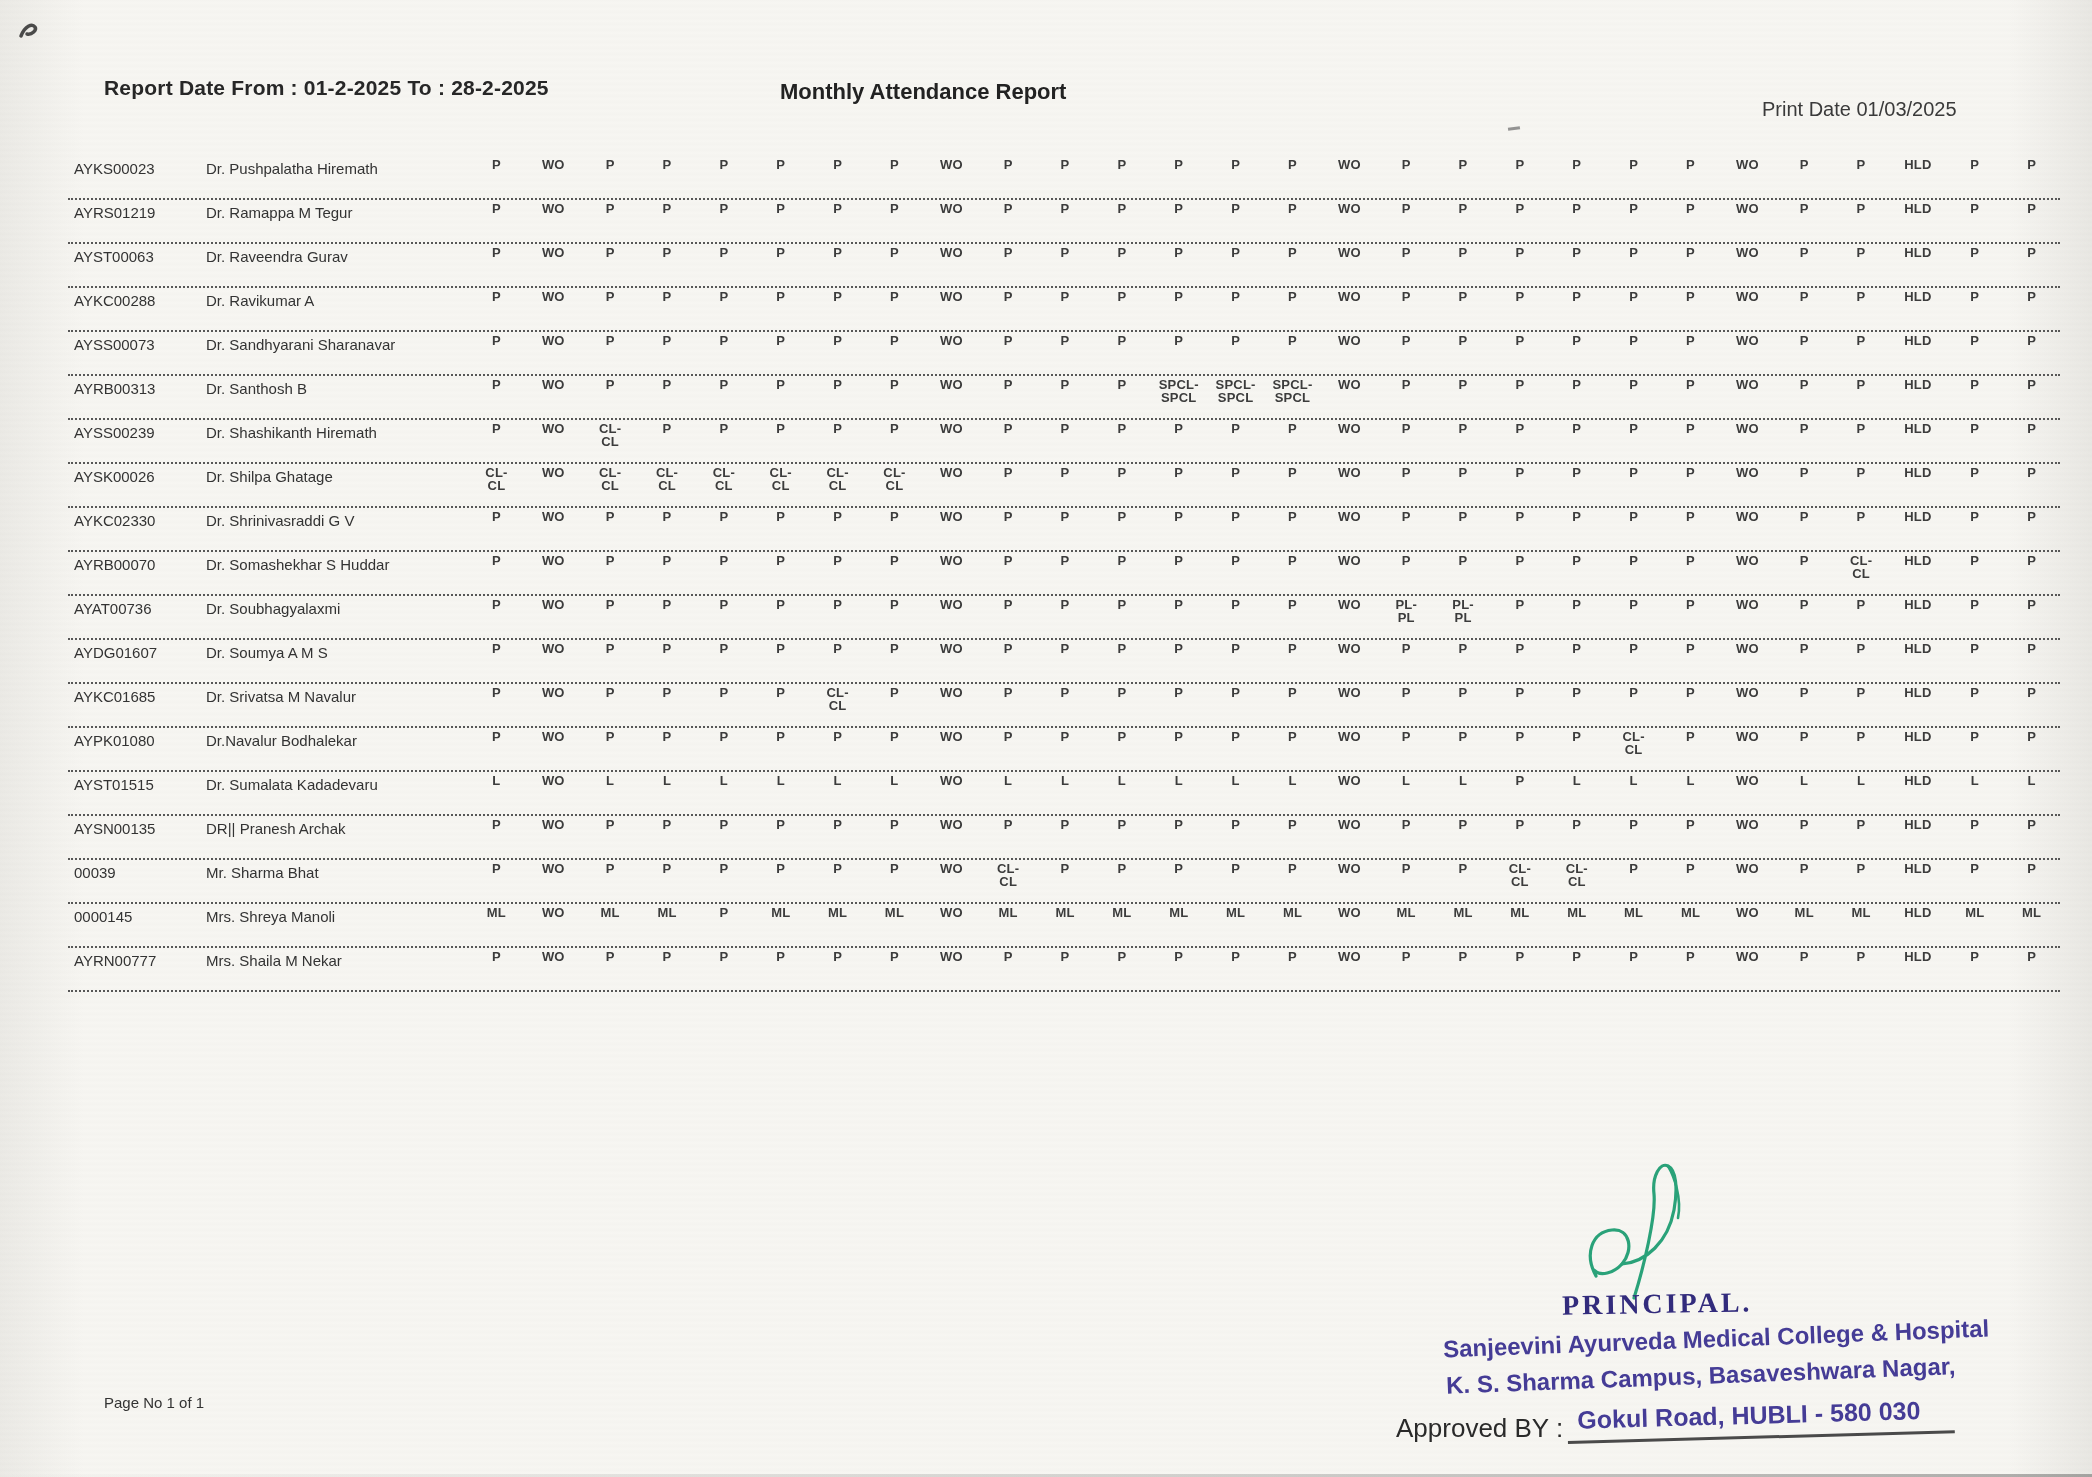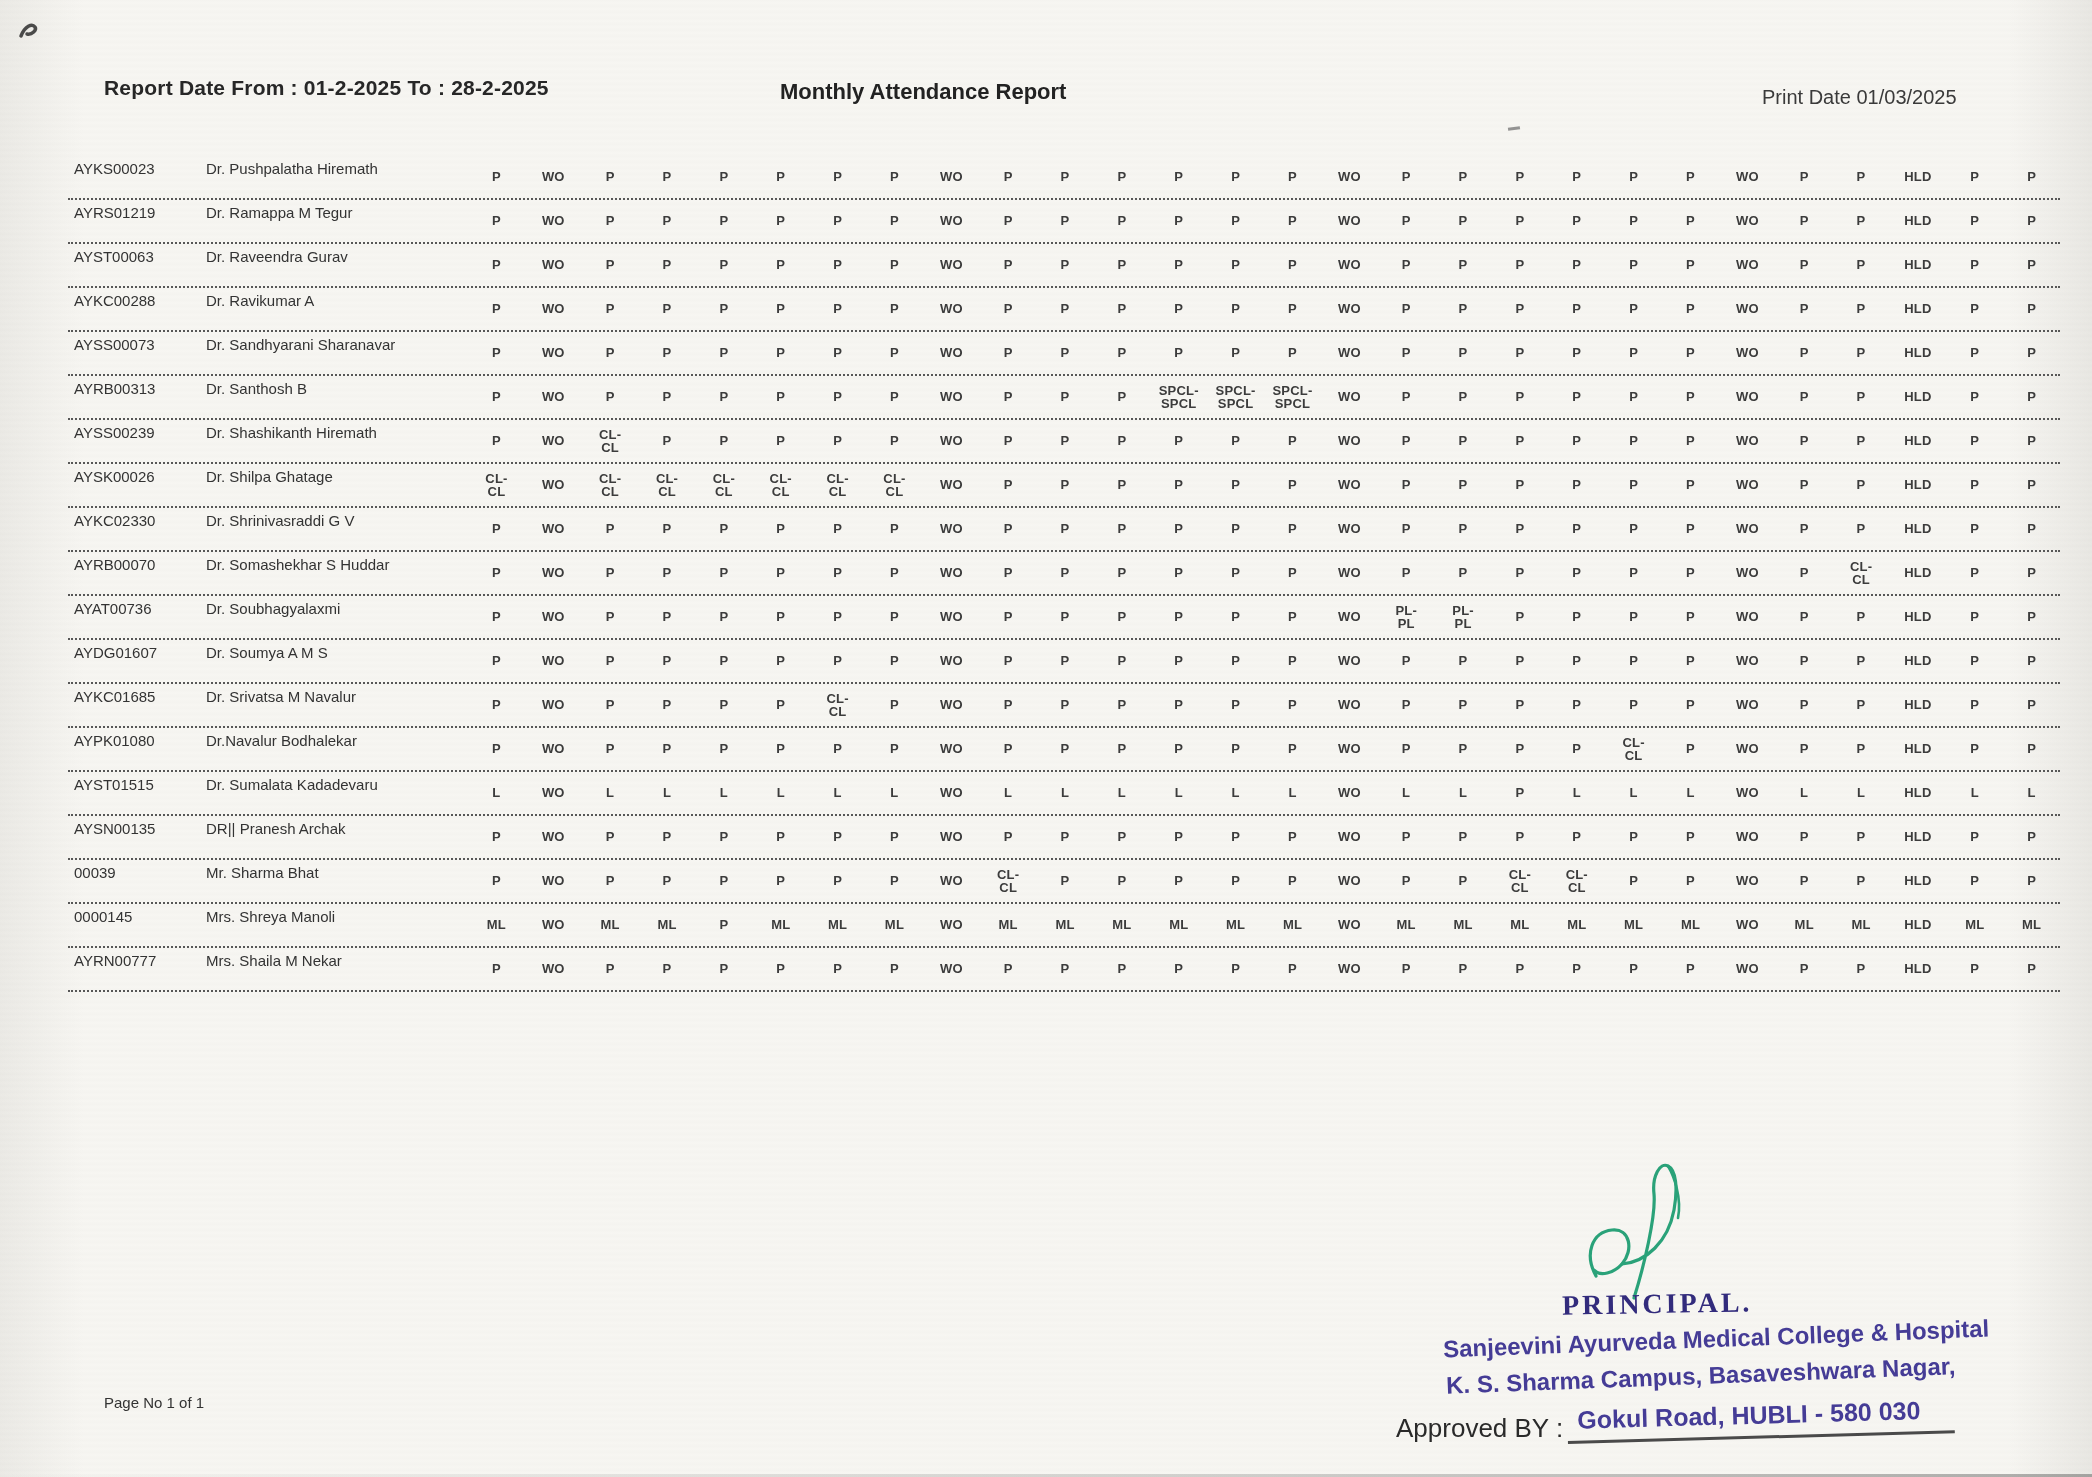--- a/index.html
+++ b/index.html
@@ -21,29 +21,29 @@
   
   .hdr-left{
     position:absolute; left:104px; top:76px;
     font-size:21px; font-weight:bold; letter-spacing:.2px; color:#272727;
   }
   .hdr-title{
     position:absolute; left:780px; top:79px;
     font-size:22px; font-weight:bold; color:#222;
   }
   .hdr-print{
-    position:absolute; left:1762px; top:86px;
+    position:absolute; left:1762px; top:98px;
     font-size:20px; color:#3a3a3a;
   }
   
   .atable{
     position:absolute; left:68px; top:156px; width:1992px;
   }
   .trow{
-    display:flex; align-items:center;
+    display:flex; 
     border-bottom:2px dotted #575757;
     min-height:37px;
     padding:2px 0 3px 0;
   }
   .cell{flex:0 0 auto;}
   .cell.id{
     width:132px; font-size:15px; color:#333; padding-left:6px;
     align-self:flex-start; padding-top:2px;
   }
   .cell.name{

